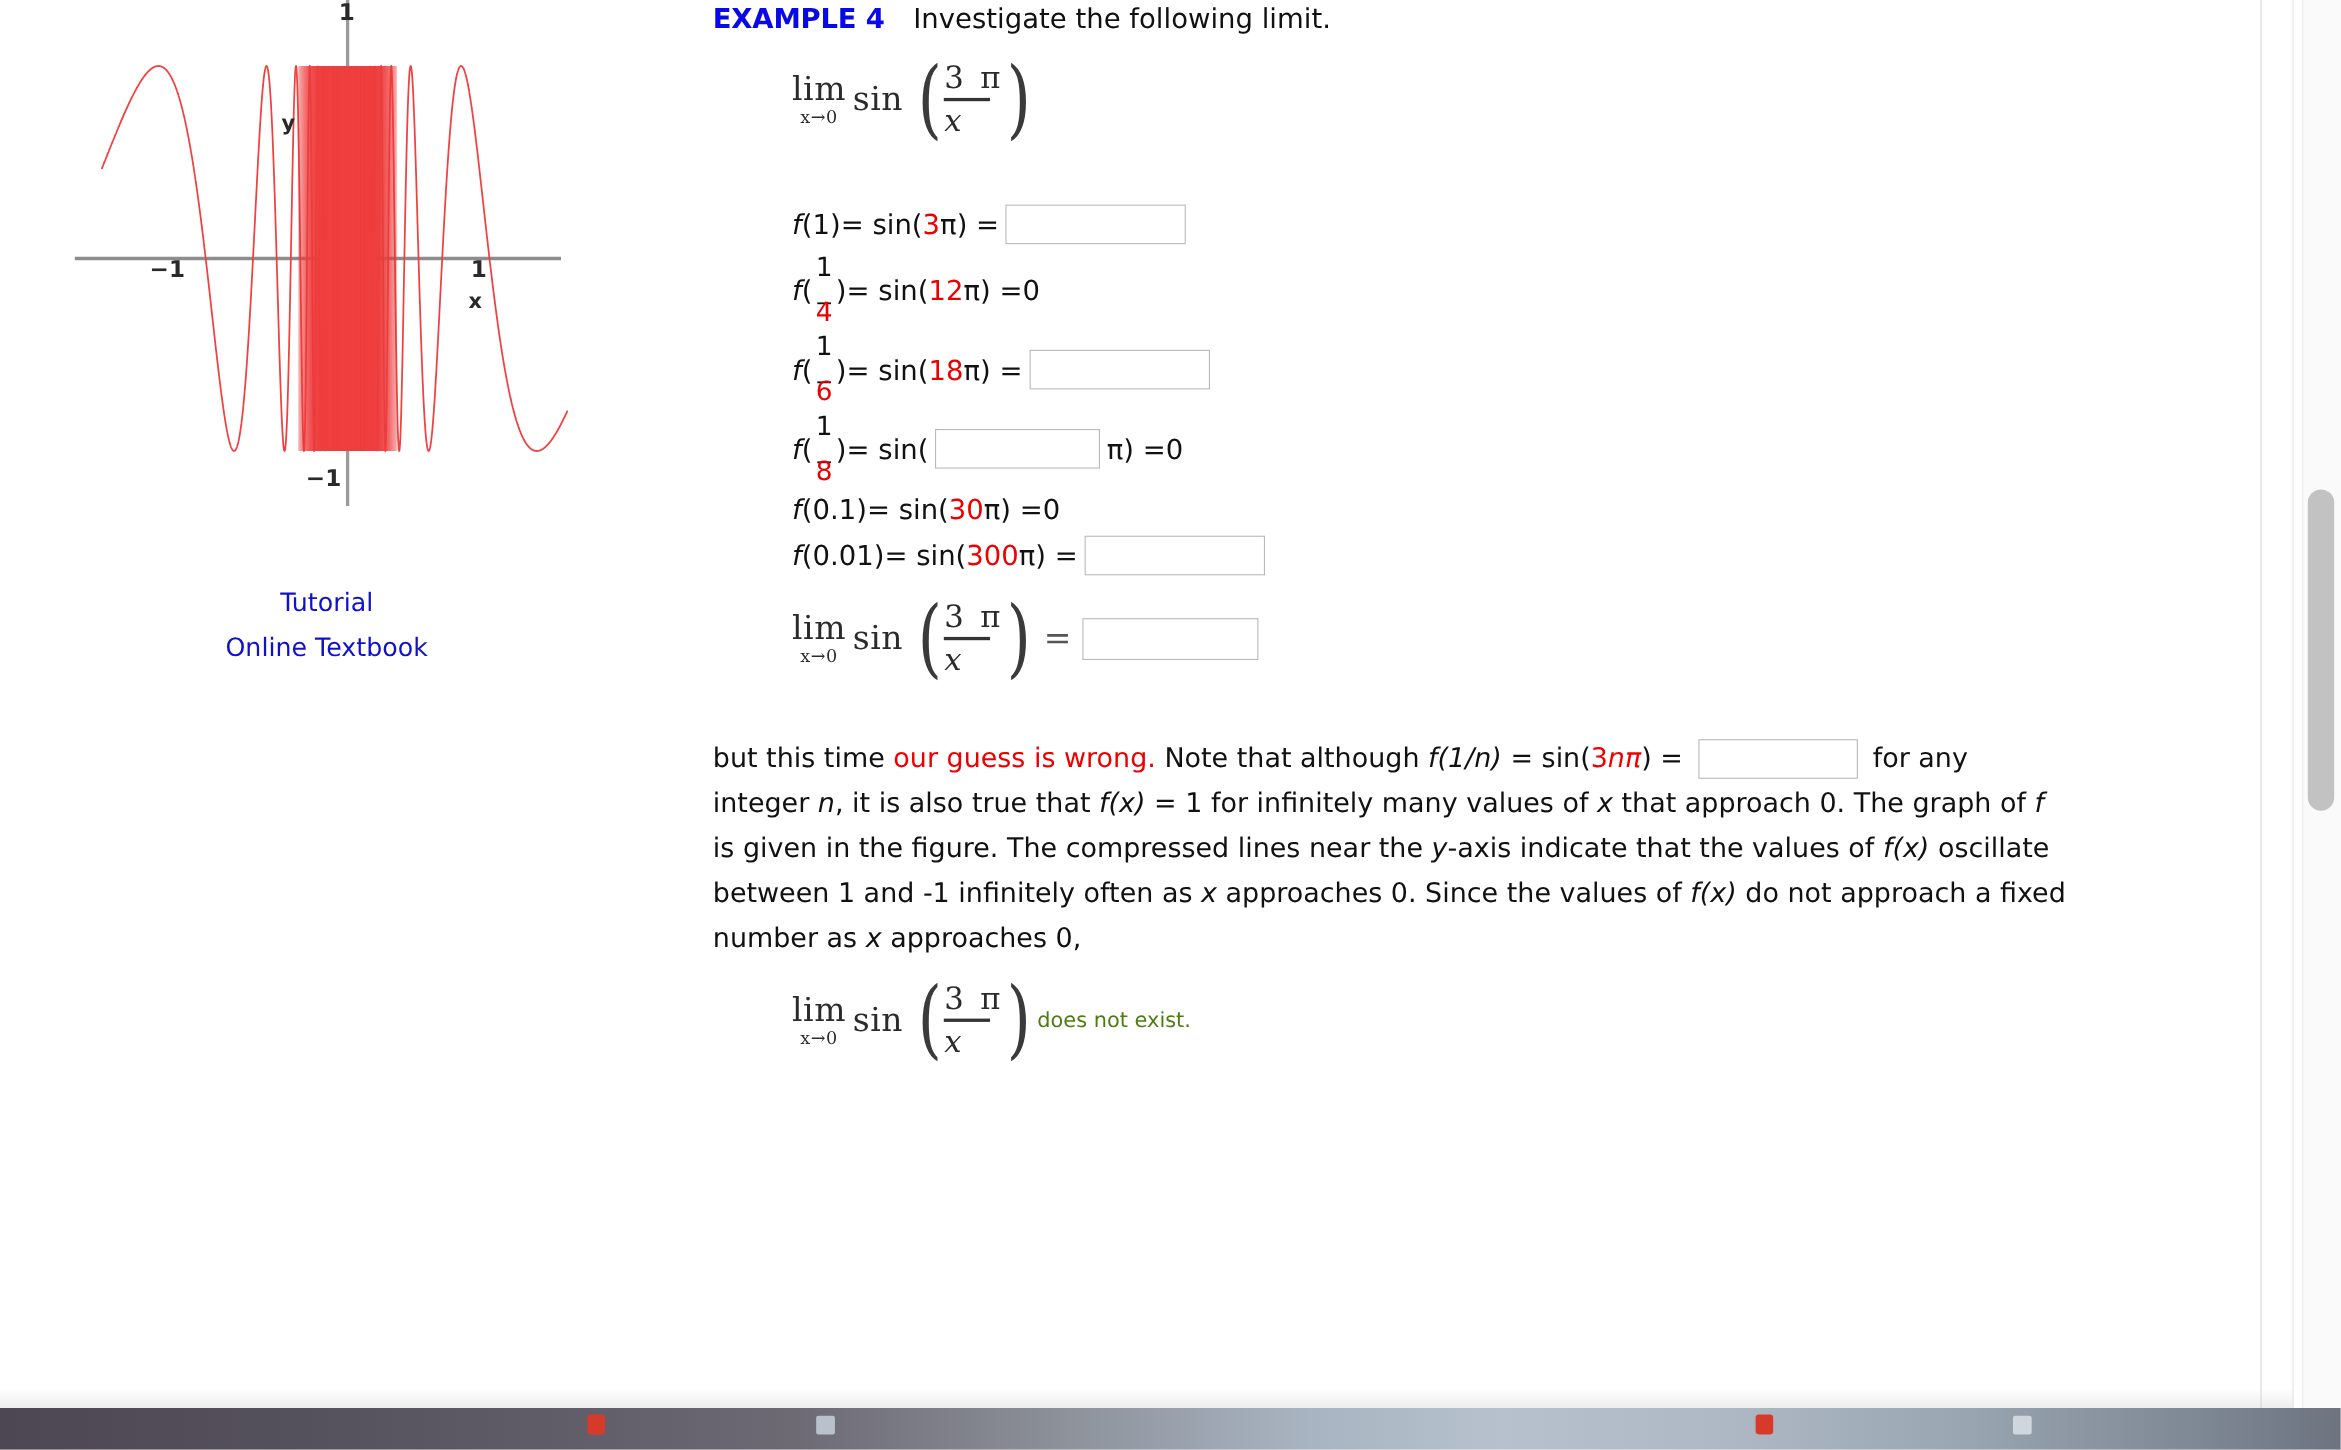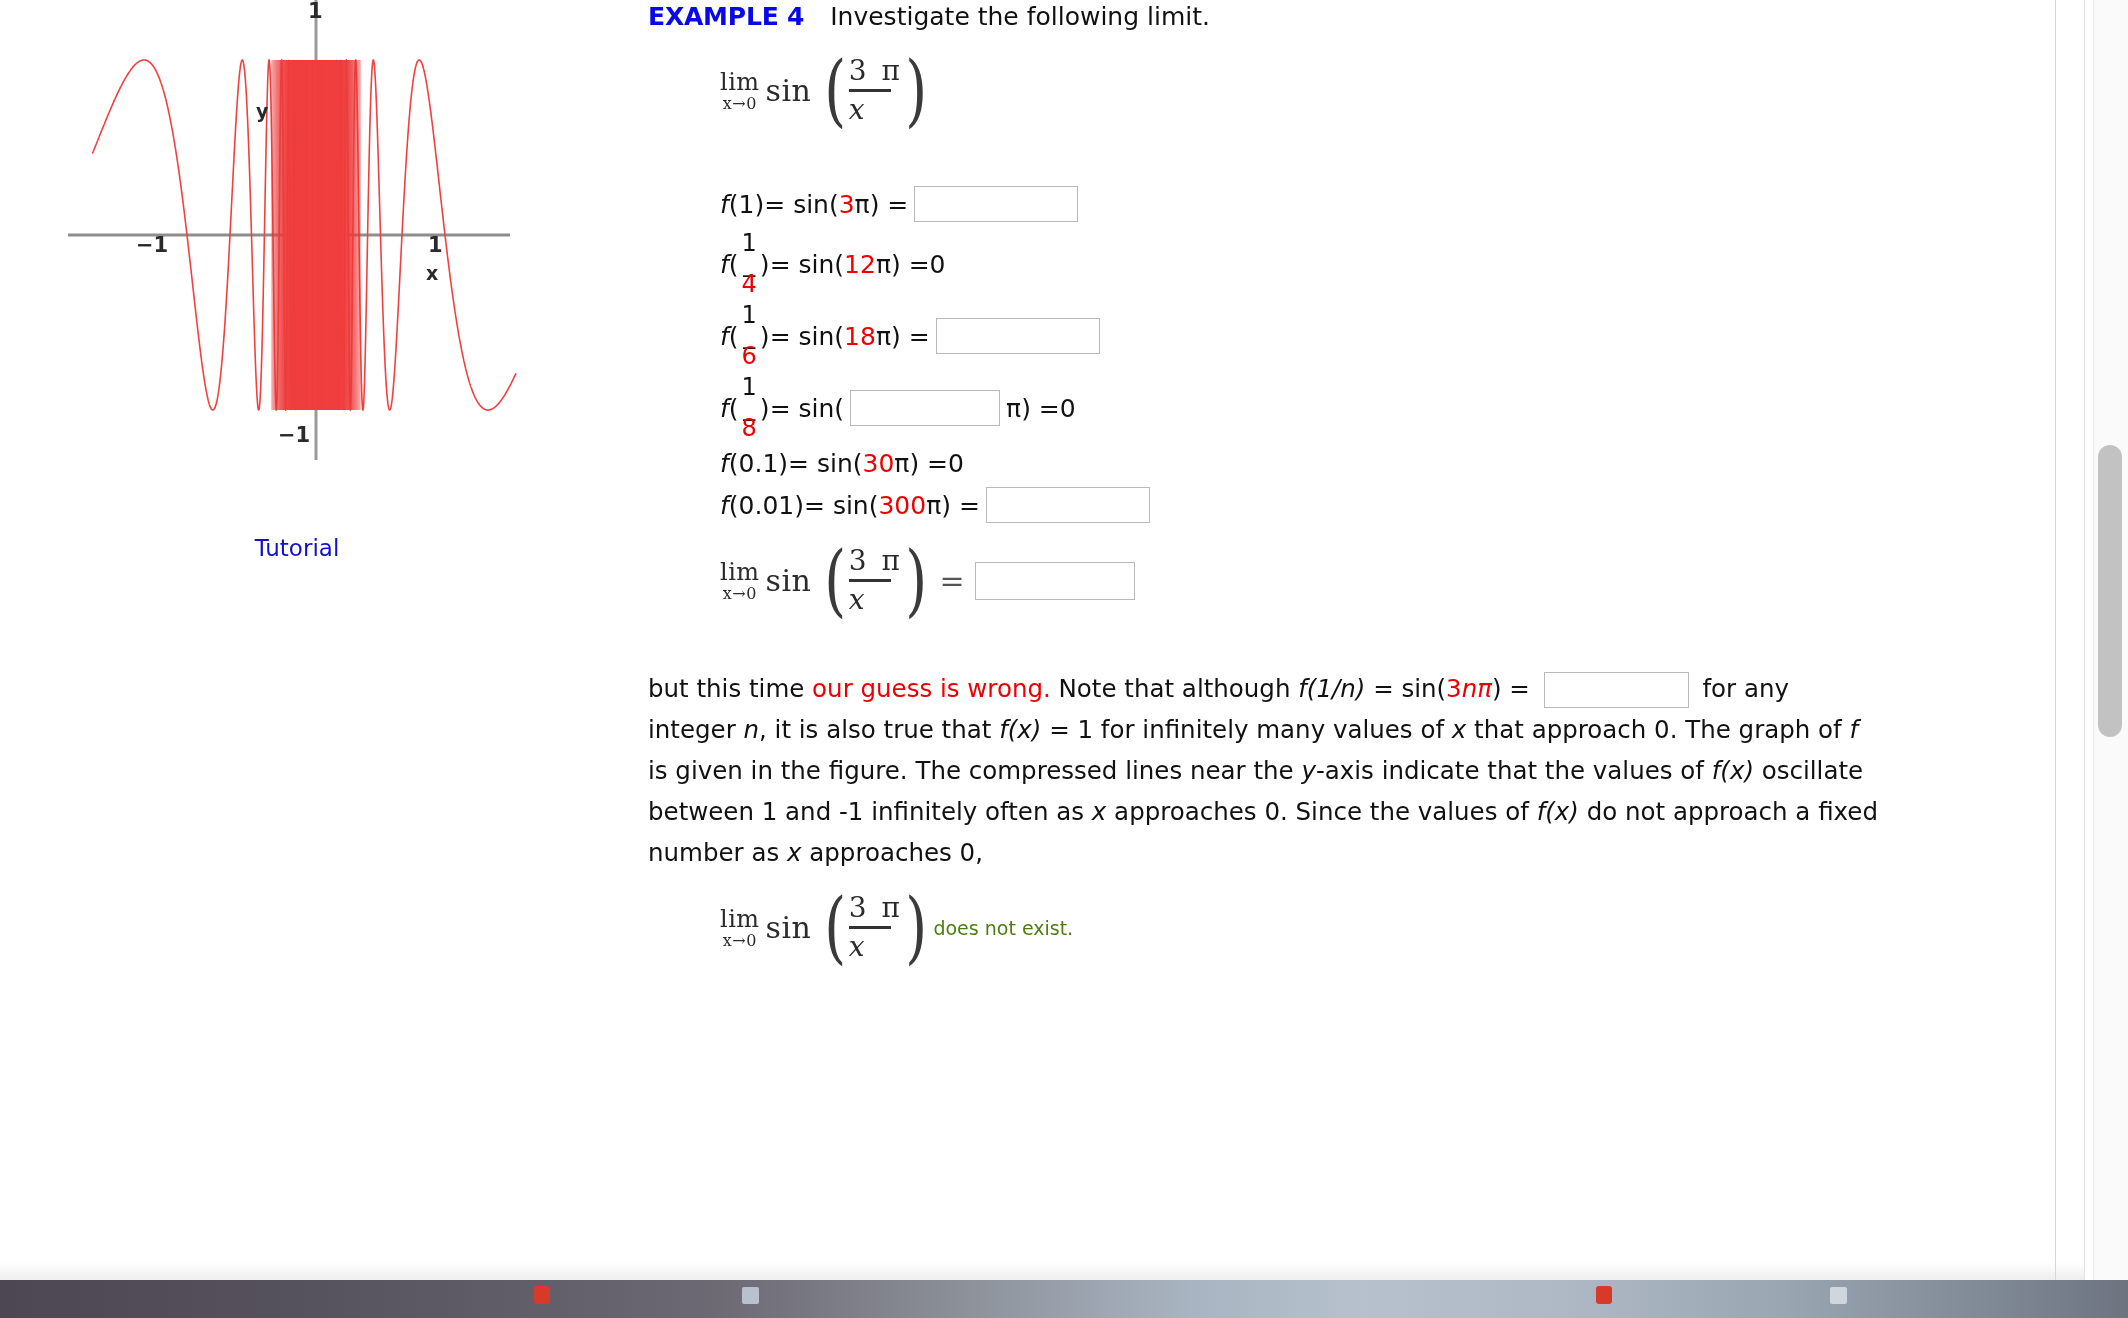--- a/index.html
+++ b/index.html
@@ -98,21 +98,21 @@
     color: #2b2b2b;
     vertical-align: middle;
   }
   .limsym {
     display: inline-flex;
     flex-direction: column;
     align-items: center;
     line-height: 1;
     margin-right: 6px;
   }
-  .limsym .lmain { font-size: 24px; letter-spacing: 0.5px; }
+  .limsym .lmain { font-size: 30px; letter-spacing: 0.5px; }
   .limsym .lsub  { font-size: 16px; margin-top: 2px; letter-spacing: 0.5px; }
   .sinsym { font-size: 30px; margin-right: 9px; letter-spacing: 0.5px;}
   .paren {
     font-size: 78px;
     line-height: 0.82;
     font-weight: 300;
     transform: scaleX(0.72);
     display: inline-block;
     color: #3a3a3a;
   }
@@ -783,20 +783,21 @@
       <text x="76" y="262" font-family="DejaVu Sans, sans-serif" font-size="21" font-weight="bold" fill="#2a2a2a">−1</text>
       <text x="248" y="28" font-family="DejaVu Sans, sans-serif" font-size="21" font-weight="bold" fill="#2a2a2a">1</text>
       <text x="218" y="452" font-family="DejaVu Sans, sans-serif" font-size="21" font-weight="bold" fill="#2a2a2a">−1</text>
       <text x="368" y="262" font-family="DejaVu Sans, sans-serif" font-size="21" font-weight="bold" fill="#2a2a2a">1</text>
       <text x="366" y="290" font-family="DejaVu Sans, sans-serif" font-size="19" font-weight="bold" fill="#2a2a2a">x</text>
       <text x="196" y="128" font-family="DejaVu Sans, sans-serif" font-size="19" font-weight="bold" fill="#2a2a2a">y</text>
     </svg>
 
     <div class="link-list">
       <a class="doc-link" href="#">Tutorial</a>
+      <a class="doc-link" href="#">Online Textbook</a>
     </div>
   </div>
 
   <div id="text-col">
 
     <p class="ex-head">
       <span class="ex-label">EXAMPLE 4</span><span class="ex-gap"></span><span>Investigate the following limit.</span>
     </p>
 
     <div class="mathline" style="margin-left:72px; margin-top:22px; height:104px;">

